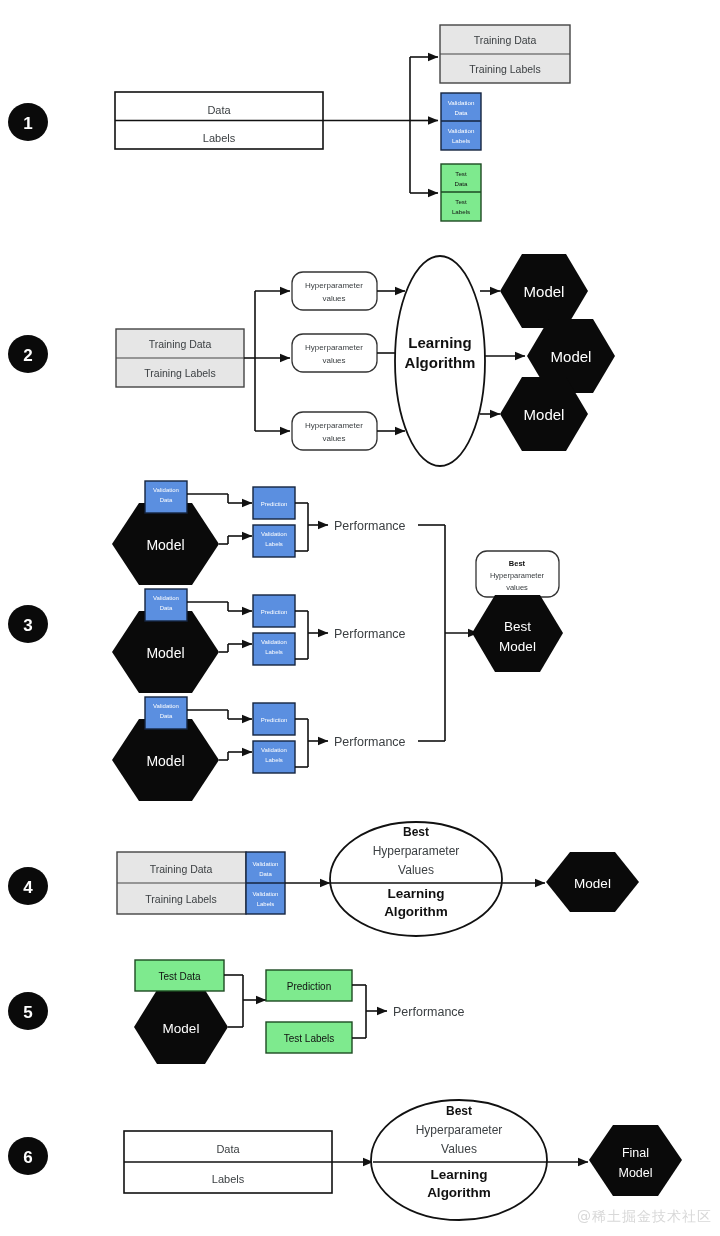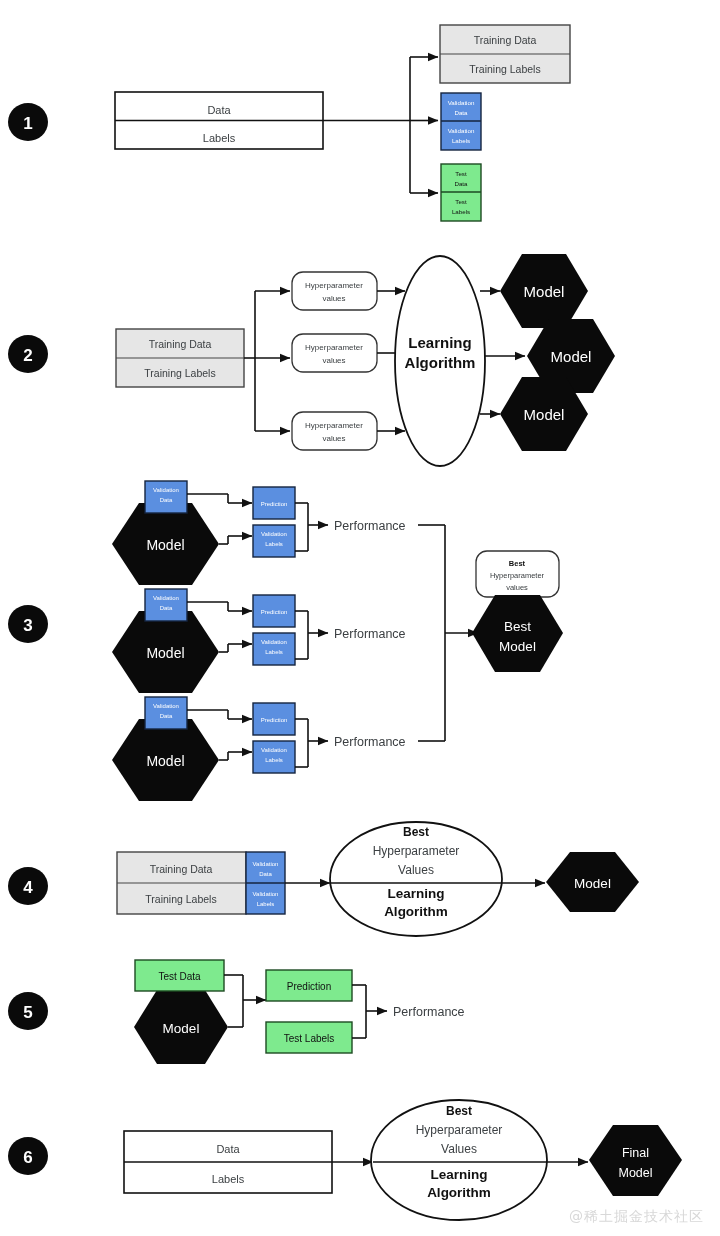--- a/index.html
+++ b/index.html
@@ -1,20 +1,20 @@
 <!DOCTYPE html>
 <html><head>
 <meta charset="utf-8">
 <style>
   html,body{margin:0;padding:0;background:#ffffff;}
   body{width:720px;height:1236px;position:relative;overflow:hidden;
        font-family:"Liberation Sans","DejaVu Sans",sans-serif;}
   #stage{position:relative;width:720px;height:1236px;background:#fff;}
   svg#diagram{position:absolute;left:0;top:0;width:720px;height:1236px;display:block;}
-  .wm{position:absolute;right:16px;bottom:10px;font-size:14px;color:#d8d8d8;
+  .wm{position:absolute;right:8px;bottom:10px;font-size:14px;color:#d8d8d8;
       font-family:"DejaVu Sans",sans-serif;letter-spacing:1px;user-select:none;}
   text{font-family:"Liberation Sans","DejaVu Sans",sans-serif;}
   .t-dark{fill:#3c4043;}
   .t-light{fill:#ffffff;}
   .t-black{fill:#111111;}
   .bold{font-weight:bold;}
   .stepnum{fill:#ffffff;font-size:17px;font-weight:bold;}
   .box-white{fill:#ffffff;stroke:#111111;stroke-width:1.6;}
   .box-gray{fill:#e6e6e6;stroke:#444444;stroke-width:1.4;}
   .box-blue{fill:#5b8fe0;stroke:#15243f;stroke-width:1.4;}

